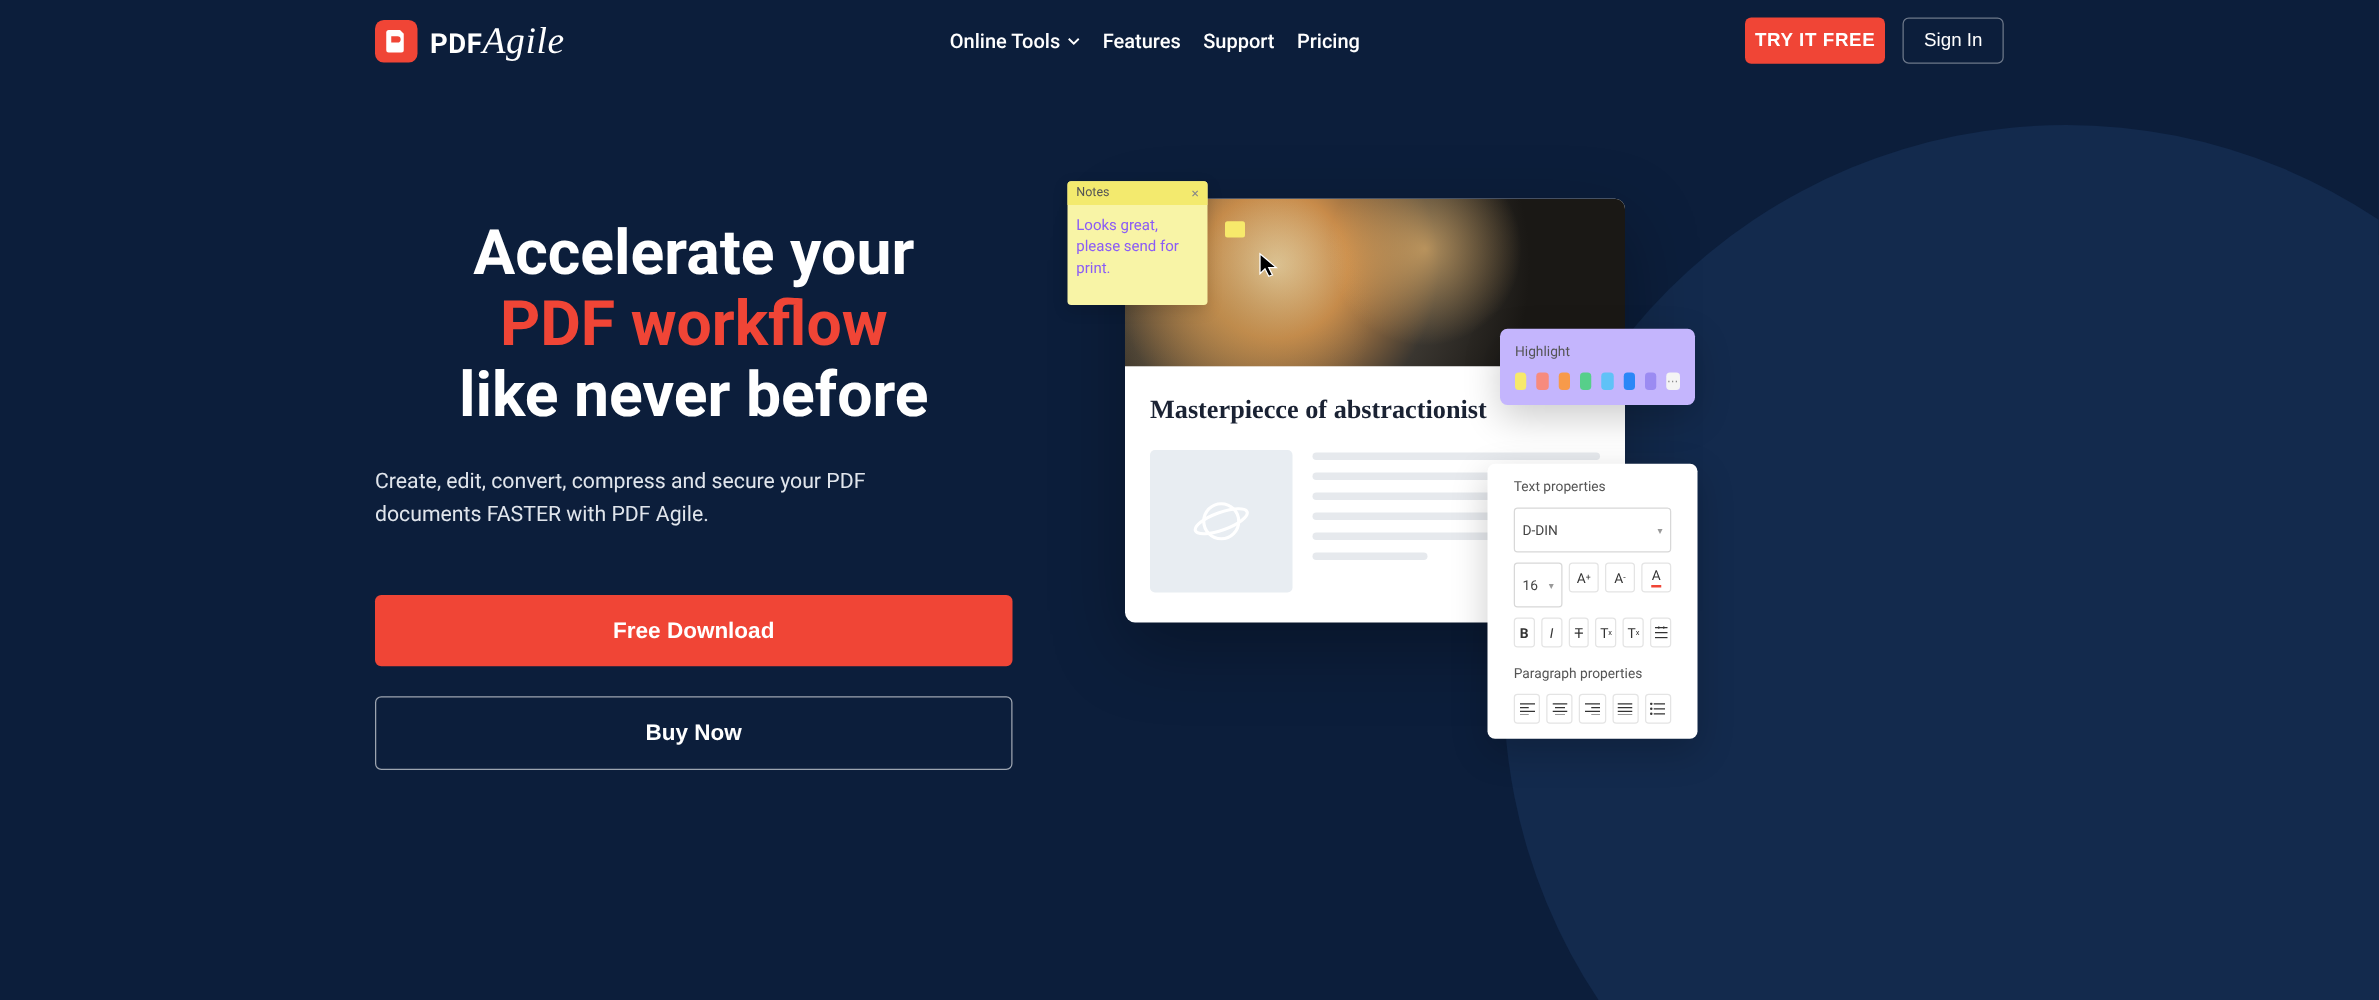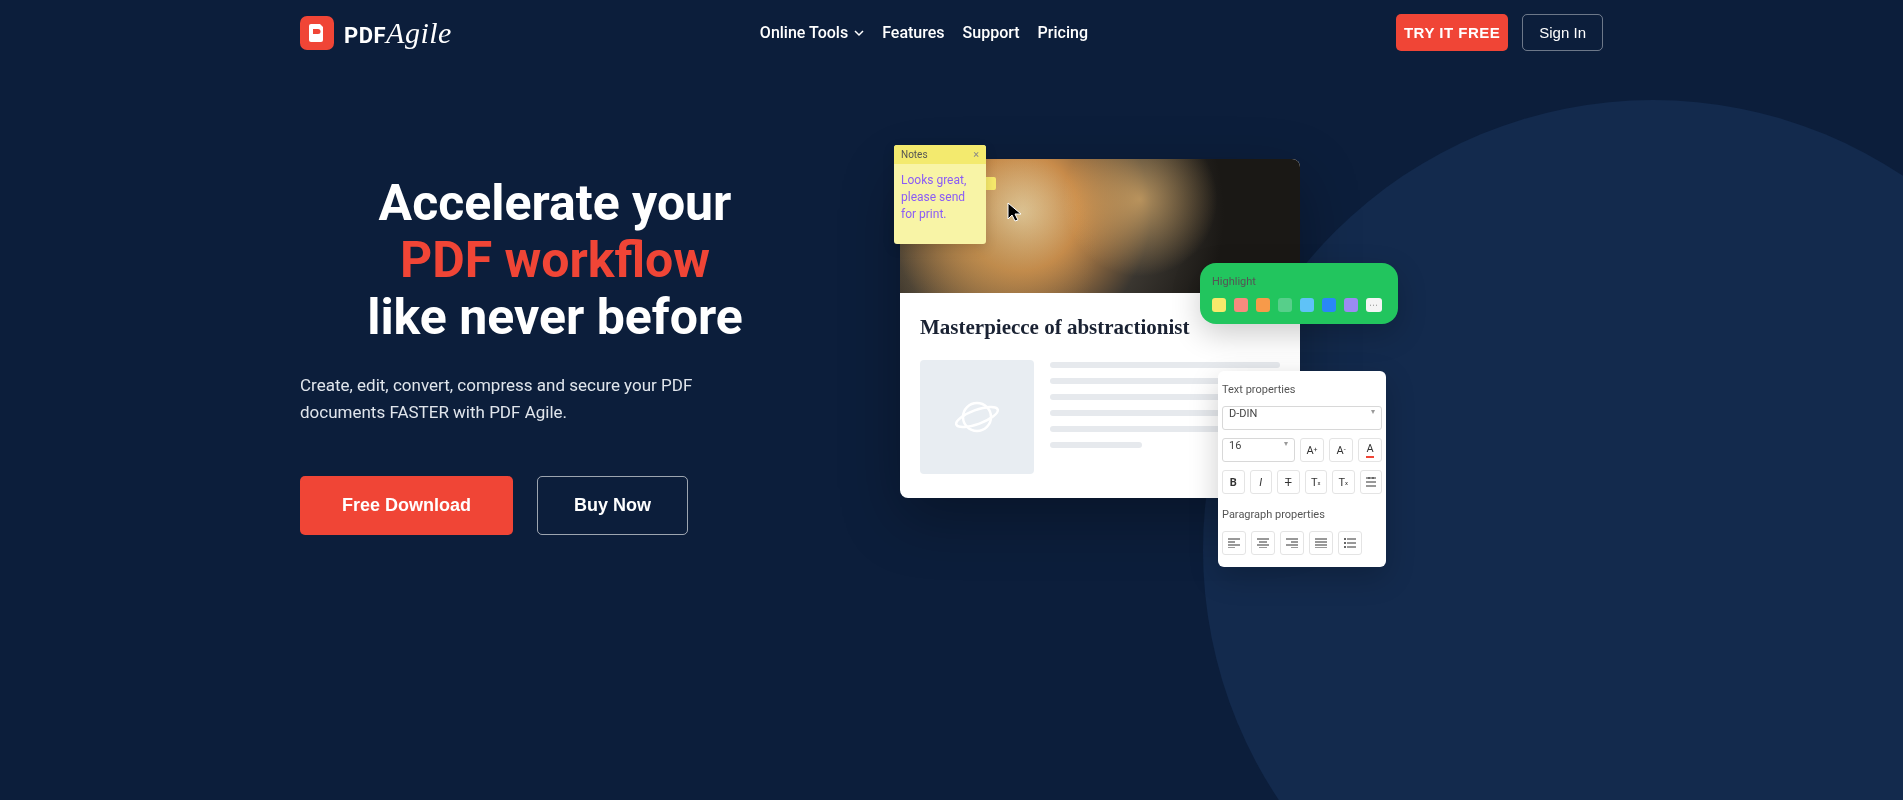--- a/index.html
+++ b/index.html
@@ -122,20 +122,21 @@
 .hero-sub {
   font-size: 17px;
   line-height: 1.6;
   color: #e0e5ec;
   margin-bottom: 50px;
   max-width: 440px;
 }
 .hero-cta {
   display: flex;
   gap: 24px;
+  flex-direction: column;
 }
 .btn-download {
   background: #f04536;
   color: #fff;
   padding: 18px 42px;
   border-radius: 5px;
   font-size: 18px;
   font-weight: 700;
   border: none;
   cursor: pointer;
@@ -212,28 +213,27 @@
 .doc-line {
   height: 6px;
   background: #e6e9ed;
   border-radius: 3px;
 }
 .doc-line.short { width: 40%; }
 .sticky {
   position: absolute;
   left: 4px;
   top: 0;
-  width: 92px;
+  width: 112px;
   background: #f8f4a6;
   border-radius: 3px;
   box-shadow: 0 4px 12px rgba(0,0,0,0.15);
   color: #333;
   font-size: 11px;
   z-index: 3;
-  margin-left: 40px;
 }
 .sticky-header {
   display: flex;
   justify-content: space-between;
   align-items: center;
   padding: 3px 7px;
   background: #f3ea6e;
   border-radius: 3px 3px 0 0;
 }
 .sticky-title {
@@ -263,23 +263,23 @@
 .cursor-icon {
   position: absolute;
   left: 156px;
   top: 56px;
   z-index: 4;
 }
 .panel-highlight {
   position: absolute;
   left: 350px;
   top: 118px;
-  width: 198px;
-  background: #22c55e;
-  border-radius: 16px;
+  width: 156px;
+  background: #c4b5fd;
+  border-radius: 6px;
   box-shadow: 0 10px 30px rgba(0,0,0,0.2);
   color: #333;
   padding: 12px;
   z-index: 4;
 }
 .panel-label {
   font-size: 11px;
   color: #555;
   margin-bottom: 10px;
 }
@@ -298,41 +298,42 @@
   display: flex;
   align-items: center;
   justify-content: center;
   color: #888;
   font-size: 9px;
   letter-spacing: 1px;
   width: 16px;
 }
 .panel-text {
   position: absolute;
-  left: 368px;
+  left: 340px;
   top: 226px;
   width: 168px;
   background: #fff;
   border-radius: 6px;
   box-shadow: 0 10px 30px rgba(0,0,0,0.2);
   color: #333;
-  padding: 12px 4px;
+  padding: 12px 21px;
   z-index: 4;
 }
 .tp-row {
   display: flex;
   gap: 5px;
   margin-top: 8px;
 }
 .tp-select {
   flex: 1;
-  height: 24px;
+  height: 36px;
   border: 1px solid #d8d8d8;
   border-radius: 3px;
   display: flex;
+  align-items: center;
   justify-content: space-between;
   padding: 0 6px;
   font-size: 11px;
   color: #444;
   background: #fff;
 }
 .tp-select .caret {
   color: #999;
   font-size: 8px;
 }

